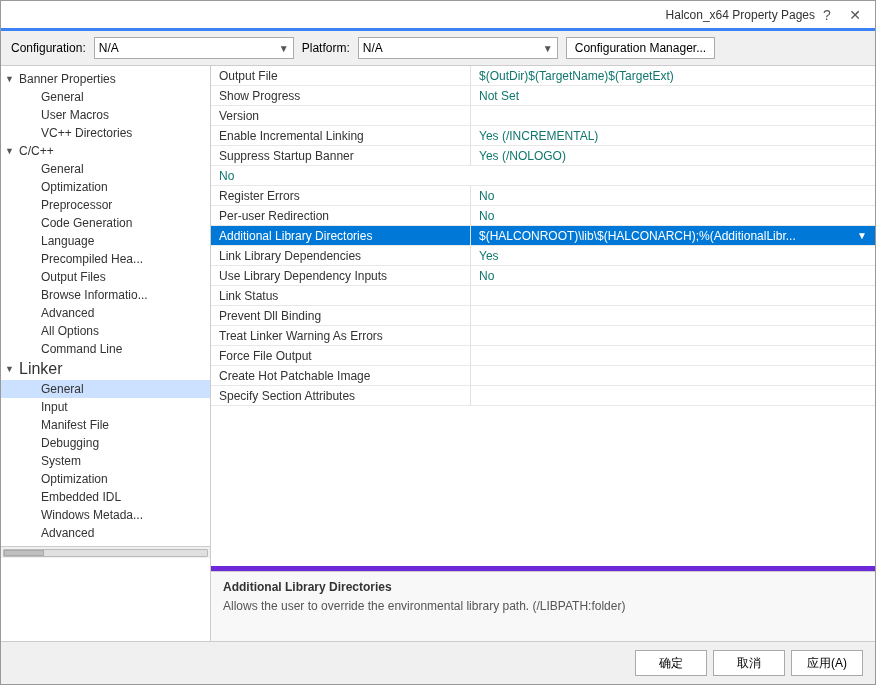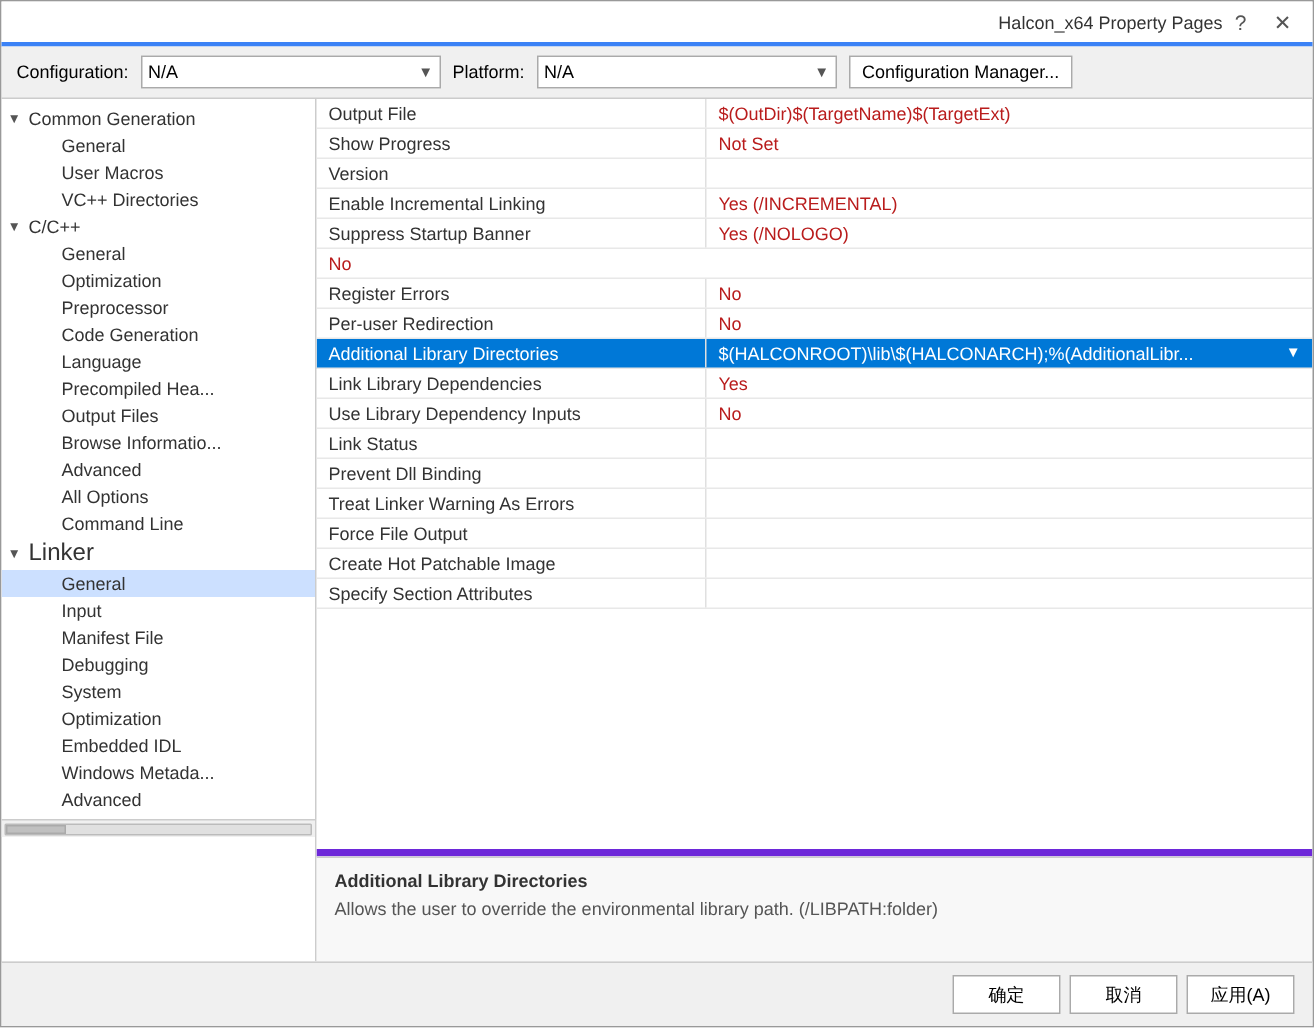--- a/index.html
+++ b/index.html
@@ -30,21 +30,21 @@
     
     .right-panel { flex: 1; display: flex; flex-direction: column; overflow: hidden; }
 
     
     .props-table { flex: 1; overflow-y: auto; background: #fff; border-bottom: 5px solid #6d28d9; }
     .props-row { display: flex; border-bottom: 1px solid #e8e8e8; min-height: 20px; }
     .props-row.selected { background: #0078d7; color: white; }
     .props-row.selected .props-name,
     .props-row.selected .props-value { color: white; }
     .props-name { width: 260px; flex-shrink: 0; padding: 2px 8px; border-right: 1px solid #e0e0e0; color: #333; display: flex; align-items: center; }
-    .props-value { flex: 1; padding: 2px 8px; color: #b91c1c; display: flex; align-items: center; justify-content: space-between; }
+    .props-value { flex: 1; padding: 2px 8px; color: #0f766e; display: flex; align-items: center; justify-content: space-between; }
     .props-value-arrow { font-size: 10px; }
 
     
     .desc-panel { background: #f8f8f8; border-top: 1px solid #ccc; padding: 8px 12px; min-height: 70px; }
     .desc-title { font-weight: bold; font-size: 12px; color: #333; margin-bottom: 4px; }
     .desc-text { font-size: 12px; color: #555; line-height: 1.4; }
 
     
     .bottom-bar { background: #f0f0f0; padding: 8px 12px; display: flex; justify-content: flex-end; gap: 6px; border-top: 1px solid #ccc; }
     .bottom-btn { min-width: 72px; height: 26px; border: 1px solid #aaa; background: #fff; padding: 0 12px; cursor: pointer; font-size: 12px; display: flex; align-items: center; justify-content: center; }
@@ -86,21 +86,21 @@
     <button class="config-btn">Configuration Manager...</button>
   </div>
 
   <div class="main-content">
 
     <div style="display:flex;flex-direction:column;width:210px;border-right:1px solid #ccc;background:#fff;">
       <div class="tree-panel" id="tree-container">
           <div class="tree-item">
             <span style="width:4px;display:inline-block;flex-shrink:0"></span>
             <span style="width:14px;font-size:9px;color:#555;">▼</span>
-            <span style="font-size:12px;">Common Generation</span>
+            <span style="font-size:12px;">Banner Properties</span>
           </div>
           <div class="tree-item">
             <span style="width:22px;display:inline-block;flex-shrink:0"></span>
             <span style="width:14px;"></span>
             <span style="font-size:12px;padding-left:4px;">General</span>
           </div>
           <div class="tree-item">
             <span style="width:22px;display:inline-block;flex-shrink:0"></span>
             <span style="width:14px;"></span>
             <span style="font-size:12px;padding-left:4px;">User Macros</span>

